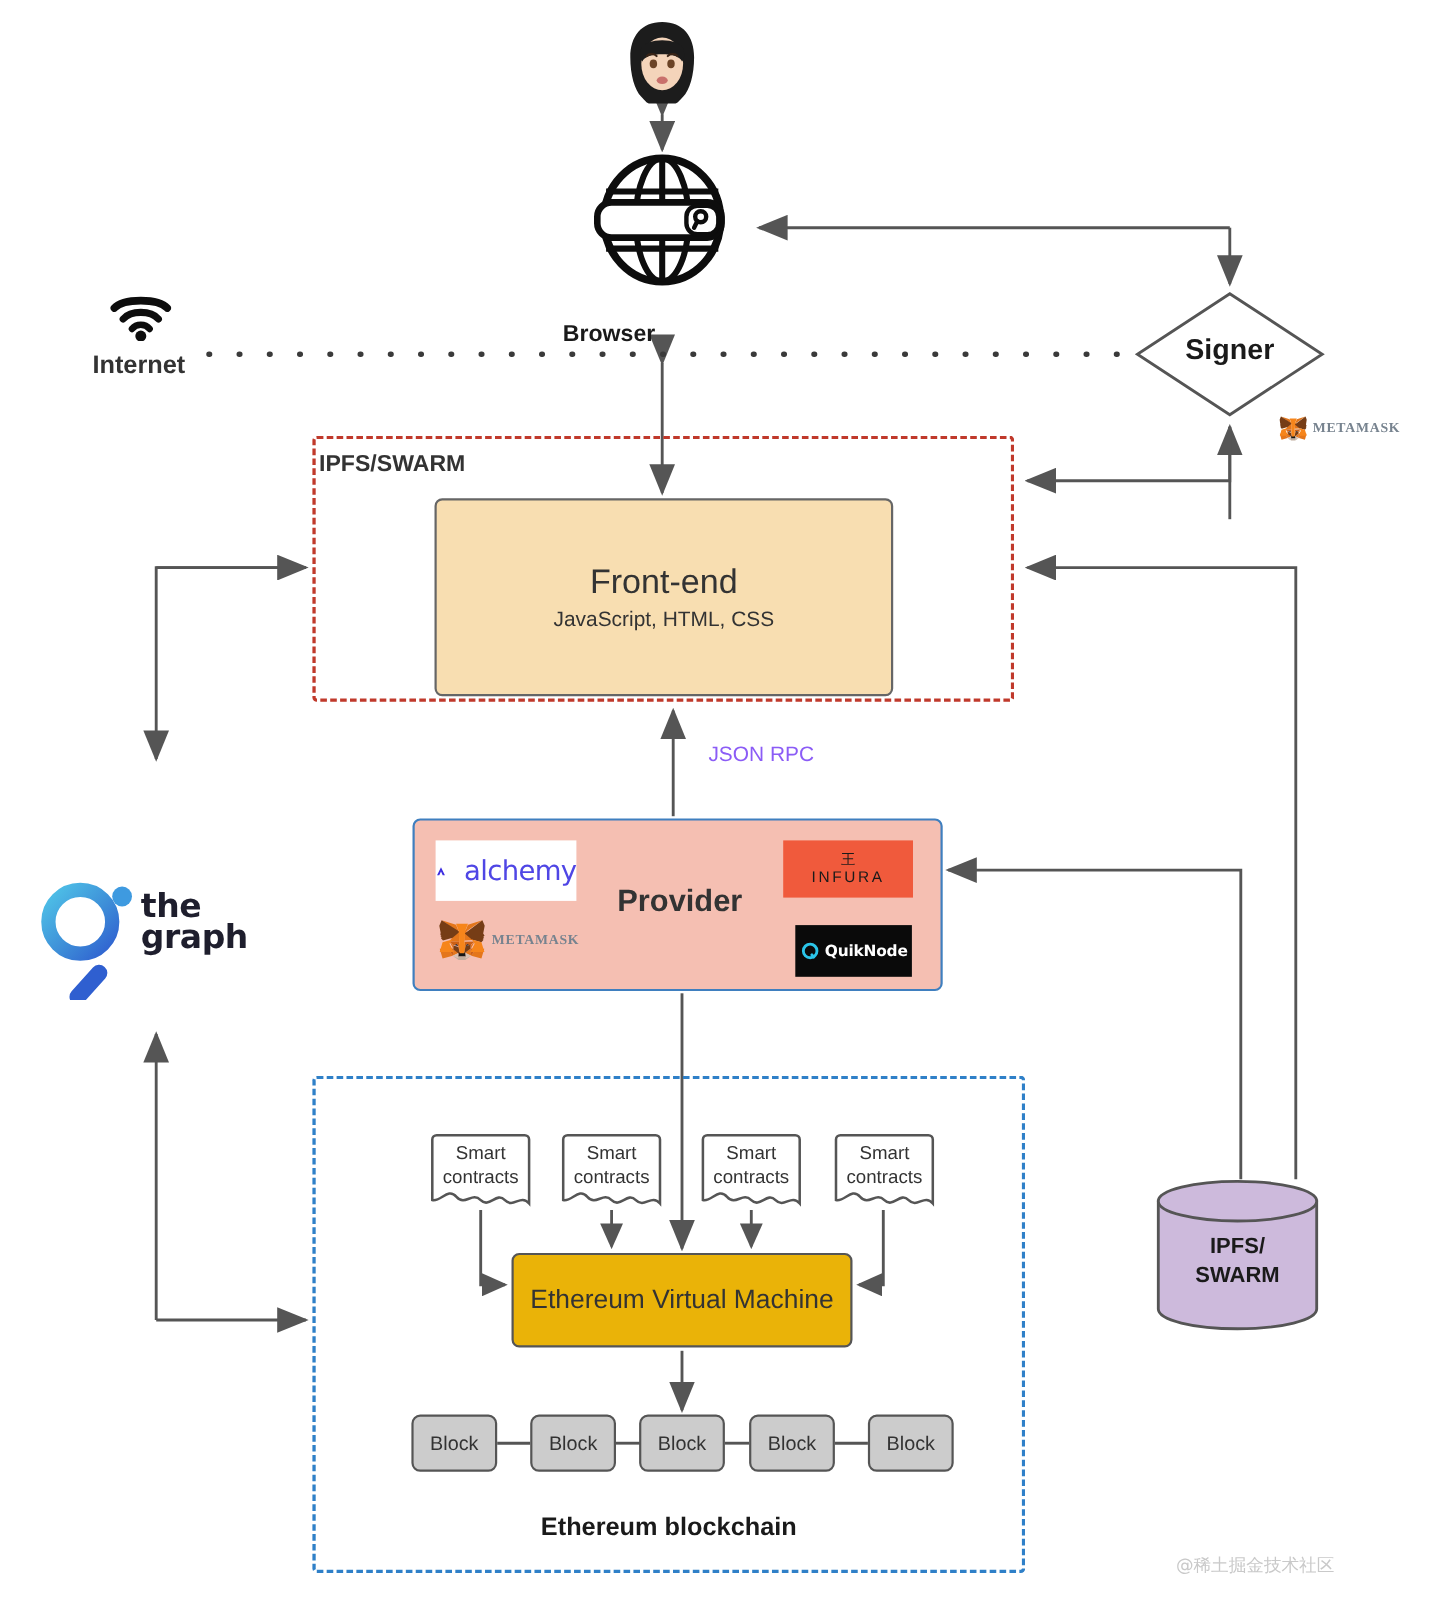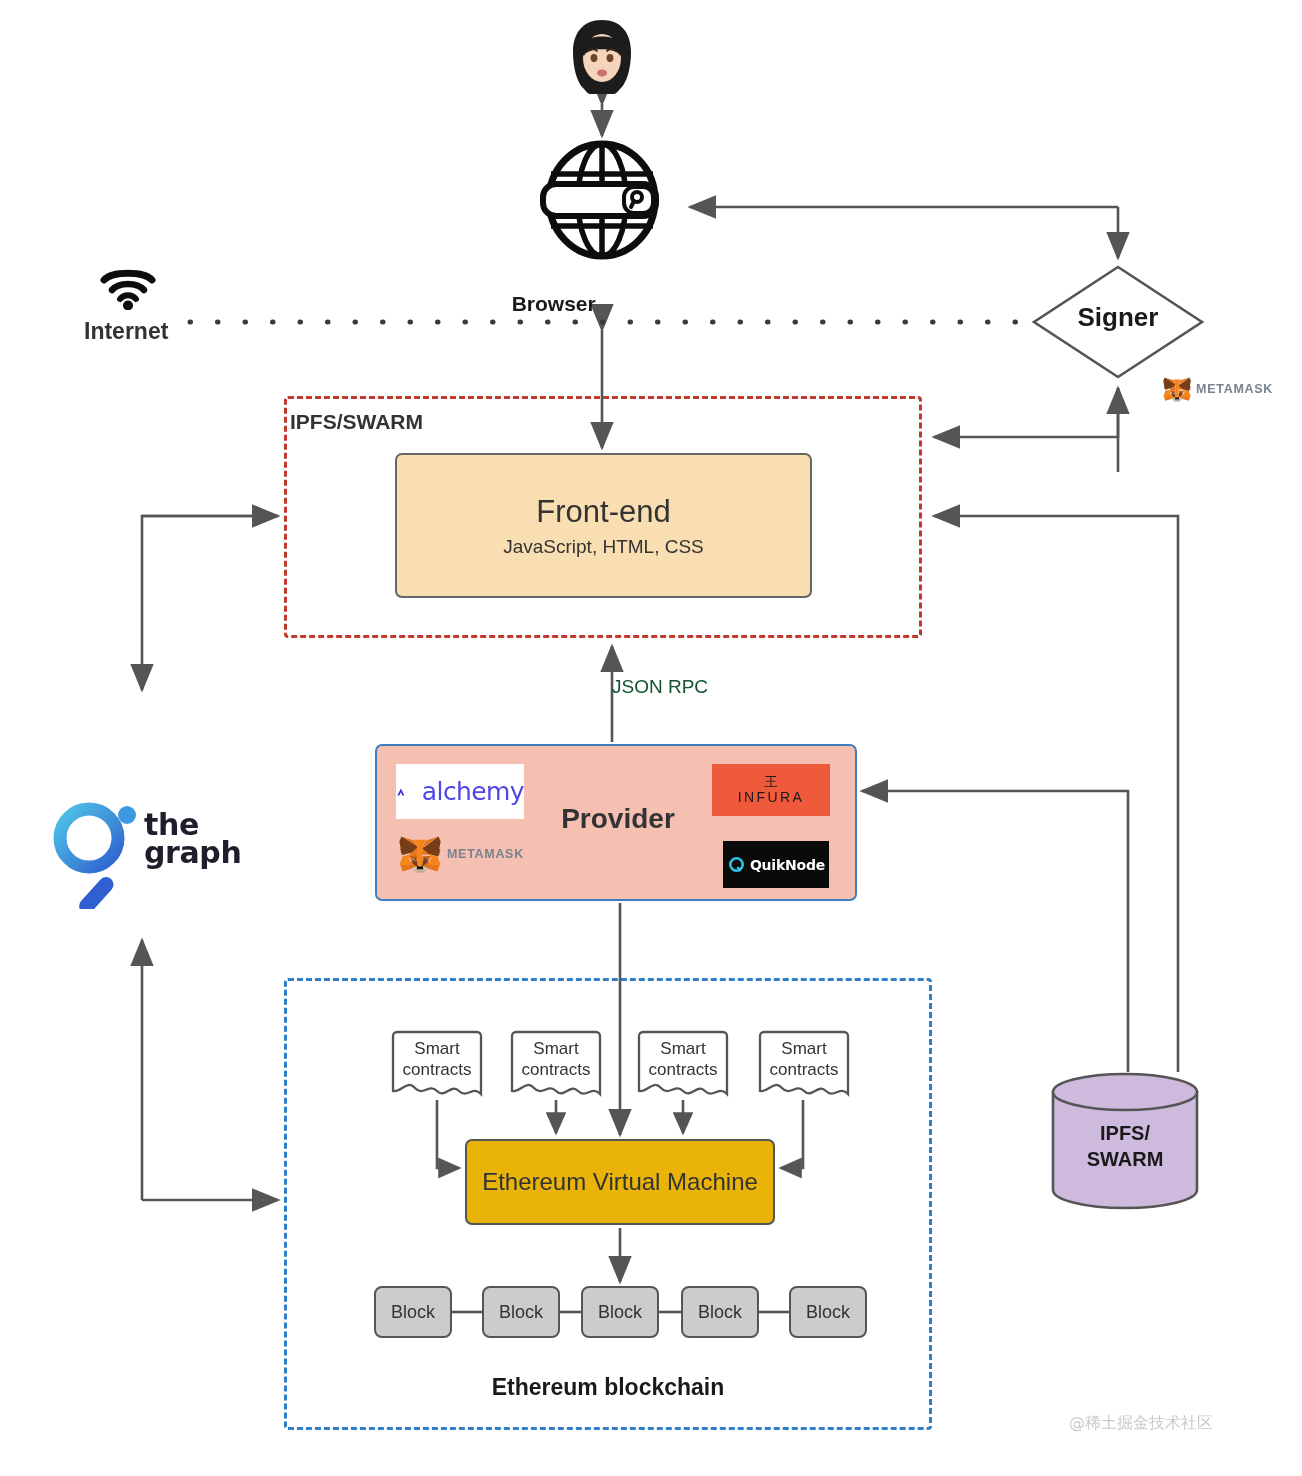--- a/index.html
+++ b/index.html
@@ -18,39 +18,39 @@
   
   #wifi-icon{position:absolute;left:100px;top:266px;width:56px;height:44px;}
   #internet-label{left:84px;top:318px;font-size:23px;font-weight:bold;color:#333;}
 
   
   #signer-diamond{position:absolute;left:1031px;top:264px;width:174px;height:116px;}
   #signer-text{left:1031px;top:303px;width:174px;text-align:center;font-size:26px;font-weight:bold;color:#1a1a1a;}
 
   
   #mm-signer{position:absolute;left:1163px;top:373px;width:110px;height:32px;display:flex;align-items:center;gap:5px;}
-  .mm-word{font-size:12.5px;font-weight:bold;letter-spacing:.7px;color:#77838f;font-family:Liberation Sans, sans-serif;}
+  .mm-word{font-size:12.5px;font-weight:bold;letter-spacing:.7px;color:#77838f;font-family:Liberation Serif, serif;}
 
   
   #ipfs-region{position:absolute;left:284px;top:396px;width:638px;height:242px;
     border:3px dashed #c0392b;border-radius:4px;box-sizing:border-box;}
   #ipfs-region-label{left:290px;top:410px;font-size:21px;font-weight:bold;color:#333;}
 
   
-  #frontend-box{position:absolute;left:395px;top:453px;width:417px;height:145px;
+  #frontend-box{position:absolute;left:395px;top:453px;width:417px;height:180px;
     background:#f8deb1;border:2px solid #666666;border-radius:7px;box-sizing:border-box;
     display:flex;flex-direction:column;align-items:center;justify-content:center;gap:6px;}
   #frontend-title{font-size:31px;color:#333333;}
   #frontend-sub{font-size:19px;color:#333333;}
 
   
-  #jsonrpc-label{left:612px;top:676px;font-size:19px;color:#14532d;}
-
-  
-  #thegraph{position:absolute;left:48px;top:795px;width:200px;height:118px;}
+  #jsonrpc-label{left:644px;top:676px;font-size:19px;color:#8b5cf6;}
+
+  
+  #thegraph{position:absolute;left:32px;top:795px;width:200px;height:118px;}
   #tg-mark{position:absolute;left:0;top:2px;width:92px;height:112px;}
   #tg-word{position:absolute;left:96px;top:16px;font-size:30px;font-weight:bold;line-height:.92;
     letter-spacing:-.4px;color:#1e1e2d;font-family:"DejaVu Sans",sans-serif;}
 
   
   #provider-box{position:absolute;left:375px;top:744px;width:482px;height:157px;
     background:#f5bfb2;border:2.5px solid #3f7fbf;border-radius:7px;box-sizing:border-box;}
   #provider-title{position:absolute;left:0;top:57px;width:482px;text-align:center;
     font-size:28px;font-weight:bold;color:#333;}
   #alchemy-logo{position:absolute;left:19px;top:18px;width:128px;height:55px;background:#ffffff;

